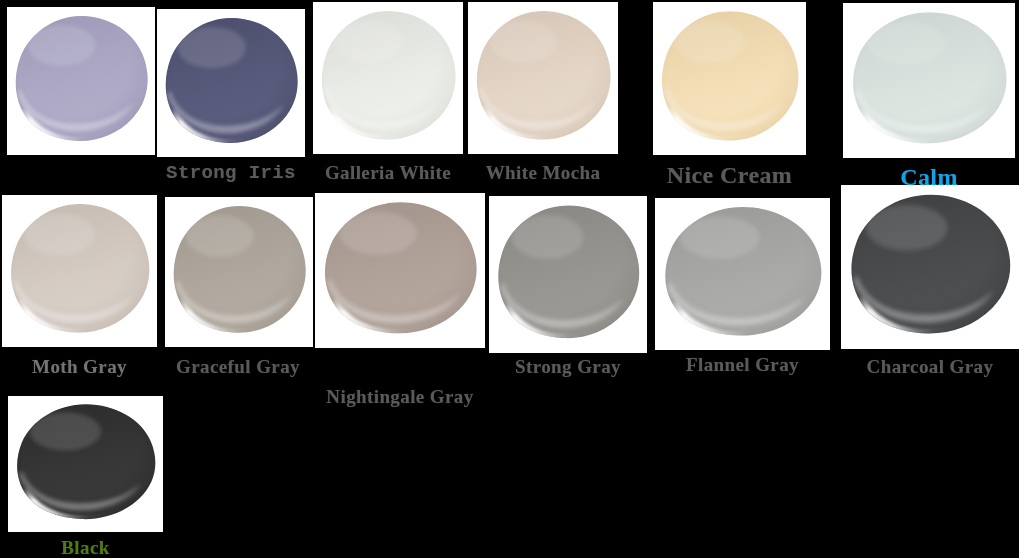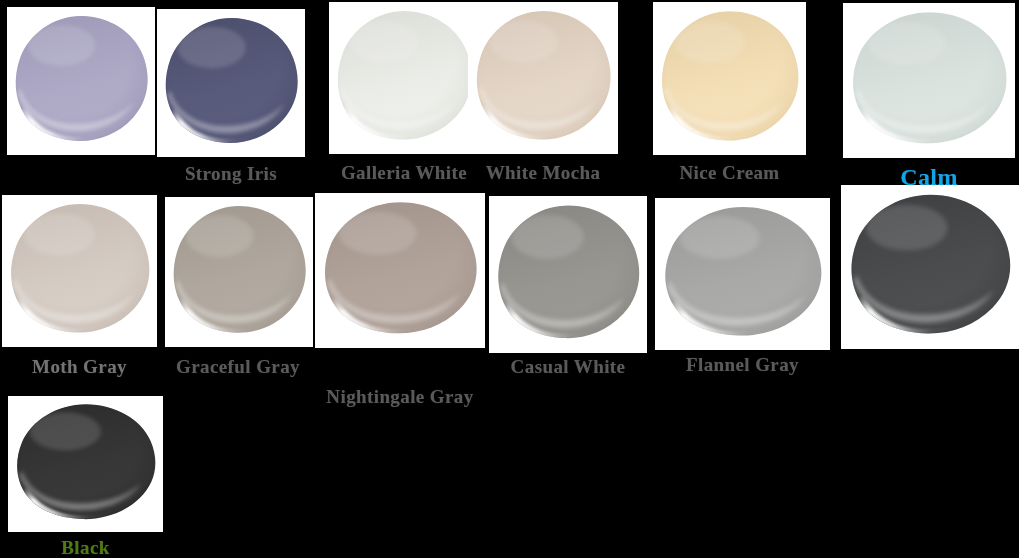--- a/index.html
+++ b/index.html
@@ -150,23 +150,23 @@
               <path d="M100.5 12 C138 12 172 34 184 66 C196 98 190 128 170 150 C150 172 122 182 96 181 C66 180 38 168 24 146 C10 124 8 96 18 68 C30 36 63 12 100.5 12 Z" fill="url(#b1rim)"></path>
               <path d="M10 120 C30 168 70 186 104 184 C140 182 176 158 190 124 L196 210 L4 210 Z" fill="url(#b1lip)" filter="url(#b1soft)" opacity="0.85"></path>
               <path d="M22 128 C34 160 64 177 100 176 C134 175 162 162 180 140 C166 172 132 190 98 190 C58 190 26 168 14 134 Z" fill="url(#b1gloss)" filter="url(#b1soft2)"></path>
               <path d="M18 110 C26 140 56 158 94 158 C126 158 154 147 172 128 C158 153 126 168 94 168 C54 168 24 146 14 116 Z" fill="#ffffff" opacity="0.35" filter="url(#b1soft)"></path>
               <ellipse cx="74" cy="52" rx="46" ry="28" fill="#ffffff" opacity="0.14" filter="url(#b1soft)"></ellipse>
               <path d="M14 70 C6 104 10 134 22 156 L0 156 L0 60 Z" fill="#3d3f5a" opacity="0.30" filter="url(#b1soft)"></path>
             </g>
           </svg>
         </div>
       </div>
-      <div class="swatch-label" style="left: 157px; top: 164px; width: 148px; font-size: 19px; color: rgb(90, 90, 90); pointer-events: auto;">Strong Iris</div>
-    </div>
-    <div class="swatch-cell" style="left: 16px; top: 0px; width: 979px; height: 558px; pointer-events: none;">
+      <div class="swatch-label" style="left: 157px; top: 164px; width: 148px; font-size: 19px; color: rgb(90, 90, 90); pointer-events: auto; font-family: Liberation Mono, monospace;">Strong Iris</div>
+    </div>
+    <div class="swatch-cell" style="left: 0px; top: 0px; width: 979px; height: 558px; pointer-events: none;">
       <div class="swatch-card" style="left: 313px; top: 2px; width: 150px; height: 152px; background: rgb(255, 255, 255); pointer-events: auto;">
         <div class="blob-wrap">
           <svg class="blob-svg" viewBox="0 0 200 200" preserveAspectRatio="none" xmlns="http://www.w3.org/2000/svg">
             <defs>
               <radialGradient id="b2body" cx="42%" cy="34%" r="78%">
                 <stop offset="0%" stop-color="#eff1ec"></stop>
                 <stop offset="58%" stop-color="#eff1ec"></stop>
                 <stop offset="100%" stop-color="#dcded8"></stop>
               </radialGradient>
               <linearGradient id="b2rim" x1="0%" y1="0%" x2="30%" y2="100%">
@@ -300,21 +300,21 @@
               <path d="M100.5 12 C138 12 172 34 184 66 C196 98 190 128 170 150 C150 172 122 182 96 181 C66 180 38 168 24 146 C10 124 8 96 18 68 C30 36 63 12 100.5 12 Z" fill="url(#b4rim)"></path>
               <path d="M10 120 C30 168 70 186 104 184 C140 182 176 158 190 124 L196 210 L4 210 Z" fill="url(#b4lip)" filter="url(#b4soft)" opacity="0.85"></path>
               <path d="M22 128 C34 160 64 177 100 176 C134 175 162 162 180 140 C166 172 132 190 98 190 C58 190 26 168 14 134 Z" fill="url(#b4gloss)" filter="url(#b4soft2)"></path>
               <path d="M18 110 C26 140 56 158 94 158 C126 158 154 147 172 128 C158 153 126 168 94 168 C54 168 24 146 14 116 Z" fill="#ffffff" opacity="0.35" filter="url(#b4soft)"></path>
               <ellipse cx="74" cy="52" rx="46" ry="28" fill="#ffffff" opacity="0.14" filter="url(#b4soft)"></ellipse>
               <path d="M14 70 C6 104 10 134 22 156 L0 156 L0 60 Z" fill="#d6bd8f" opacity="0.30" filter="url(#b4soft)"></path>
             </g>
           </svg>
         </div>
       </div>
-      <div class="swatch-label" style="left: 653px; top: 163px; width: 153px; font-size: 19px; color: rgb(90, 90, 90); pointer-events: auto;">Nice Cream</div>
+      <div class="swatch-label" style="left: 653px; top: 163px; width: 153px; font-size: 24px; color: rgb(90, 90, 90); pointer-events: auto;">Nice Cream</div>
     </div>
     <div class="swatch-cell" style="left: 0px; top: 0px; width: 1019px; height: 558px; pointer-events: none;">
       <div class="swatch-card" style="left: 843px; top: 3px; width: 172px; height: 155px; background: rgb(255, 255, 255); pointer-events: auto;">
         <div class="blob-wrap">
           <svg class="blob-svg" viewBox="0 0 200 200" preserveAspectRatio="none" xmlns="http://www.w3.org/2000/svg">
             <defs>
               <radialGradient id="b5body" cx="42%" cy="34%" r="78%">
                 <stop offset="0%" stop-color="#dfe7e3"></stop>
                 <stop offset="58%" stop-color="#dfe7e3"></stop>
                 <stop offset="100%" stop-color="#ccd6d1"></stop>
@@ -550,21 +550,21 @@
               <path d="M100.5 12 C138 12 172 34 184 66 C196 98 190 128 170 150 C150 172 122 182 96 181 C66 180 38 168 24 146 C10 124 8 96 18 68 C30 36 63 12 100.5 12 Z" fill="url(#b9rim)"></path>
               <path d="M10 120 C30 168 70 186 104 184 C140 182 176 158 190 124 L196 210 L4 210 Z" fill="url(#b9lip)" filter="url(#b9soft)" opacity="0.85"></path>
               <path d="M22 128 C34 160 64 177 100 176 C134 175 162 162 180 140 C166 172 132 190 98 190 C58 190 26 168 14 134 Z" fill="url(#b9gloss)" filter="url(#b9soft2)"></path>
               <path d="M18 110 C26 140 56 158 94 158 C126 158 154 147 172 128 C158 153 126 168 94 168 C54 168 24 146 14 116 Z" fill="#ffffff" opacity="0.35" filter="url(#b9soft)"></path>
               <ellipse cx="74" cy="52" rx="46" ry="28" fill="#ffffff" opacity="0.14" filter="url(#b9soft)"></ellipse>
               <path d="M14 70 C6 104 10 134 22 156 L0 156 L0 60 Z" fill="#787672" opacity="0.30" filter="url(#b9soft)"></path>
             </g>
           </svg>
         </div>
       </div>
-      <div class="swatch-label" style="left: 489px; top: 357px; width: 158px; font-size: 19px; color: rgb(90, 90, 90); pointer-events: auto;">Casual White</div>
+      <div class="swatch-label" style="left: 489px; top: 357px; width: 158px; font-size: 19px; color: rgb(90, 90, 90); pointer-events: auto;">Strong Gray</div>
     </div>
     <div class="swatch-cell" style="left: 0px; top: 0px; width: 1019px; height: 558px; pointer-events: none;">
       <div class="swatch-card" style="left: 655px; top: 198px; width: 175px; height: 152px; background: rgb(255, 255, 255); pointer-events: auto;">
         <div class="blob-wrap">
           <svg class="blob-svg" viewBox="0 0 200 200" preserveAspectRatio="none" xmlns="http://www.w3.org/2000/svg">
             <defs>
               <radialGradient id="b10body" cx="42%" cy="34%" r="78%">
                 <stop offset="0%" stop-color="#adadab"></stop>
                 <stop offset="58%" stop-color="#adadab"></stop>
                 <stop offset="100%" stop-color="#9b9b99"></stop>
@@ -650,20 +650,21 @@
               <path d="M100.5 12 C138 12 172 34 184 66 C196 98 190 128 170 150 C150 172 122 182 96 181 C66 180 38 168 24 146 C10 124 8 96 18 68 C30 36 63 12 100.5 12 Z" fill="url(#b11rim)"></path>
               <path d="M10 120 C30 168 70 186 104 184 C140 182 176 158 190 124 L196 210 L4 210 Z" fill="url(#b11lip)" filter="url(#b11soft)" opacity="0.85"></path>
               <path d="M22 128 C34 160 64 177 100 176 C134 175 162 162 180 140 C166 172 132 190 98 190 C58 190 26 168 14 134 Z" fill="url(#b11gloss)" filter="url(#b11soft2)"></path>
               <path d="M18 110 C26 140 56 158 94 158 C126 158 154 147 172 128 C158 153 126 168 94 168 C54 168 24 146 14 116 Z" fill="#ffffff" opacity="0.35" filter="url(#b11soft)"></path>
               <ellipse cx="74" cy="52" rx="46" ry="28" fill="#ffffff" opacity="0.14" filter="url(#b11soft)"></ellipse>
               <path d="M14 70 C6 104 10 134 22 156 L0 156 L0 60 Z" fill="#2f3133" opacity="0.30" filter="url(#b11soft)"></path>
             </g>
           </svg>
         </div>
       </div>
+      <div class="swatch-label" style="left: 841px; top: 357px; width: 178px; font-size: 19px; color: rgb(90, 90, 90); pointer-events: auto;">Charcoal Gray</div>
     </div>
     <div class="swatch-cell" style="left: 0px; top: 0px; width: 1019px; height: 558px; pointer-events: none;">
       <div class="swatch-card" style="left: 8px; top: 396px; width: 155px; height: 136px; background: rgb(255, 255, 255); pointer-events: auto;">
         <div class="blob-wrap">
           <svg class="blob-svg" viewBox="0 0 200 200" preserveAspectRatio="none" xmlns="http://www.w3.org/2000/svg">
             <defs>
               <radialGradient id="b12body" cx="42%" cy="34%" r="78%">
                 <stop offset="0%" stop-color="#3a3a3a"></stop>
                 <stop offset="58%" stop-color="#3a3a3a"></stop>
                 <stop offset="100%" stop-color="#2c2c2c"></stop>

